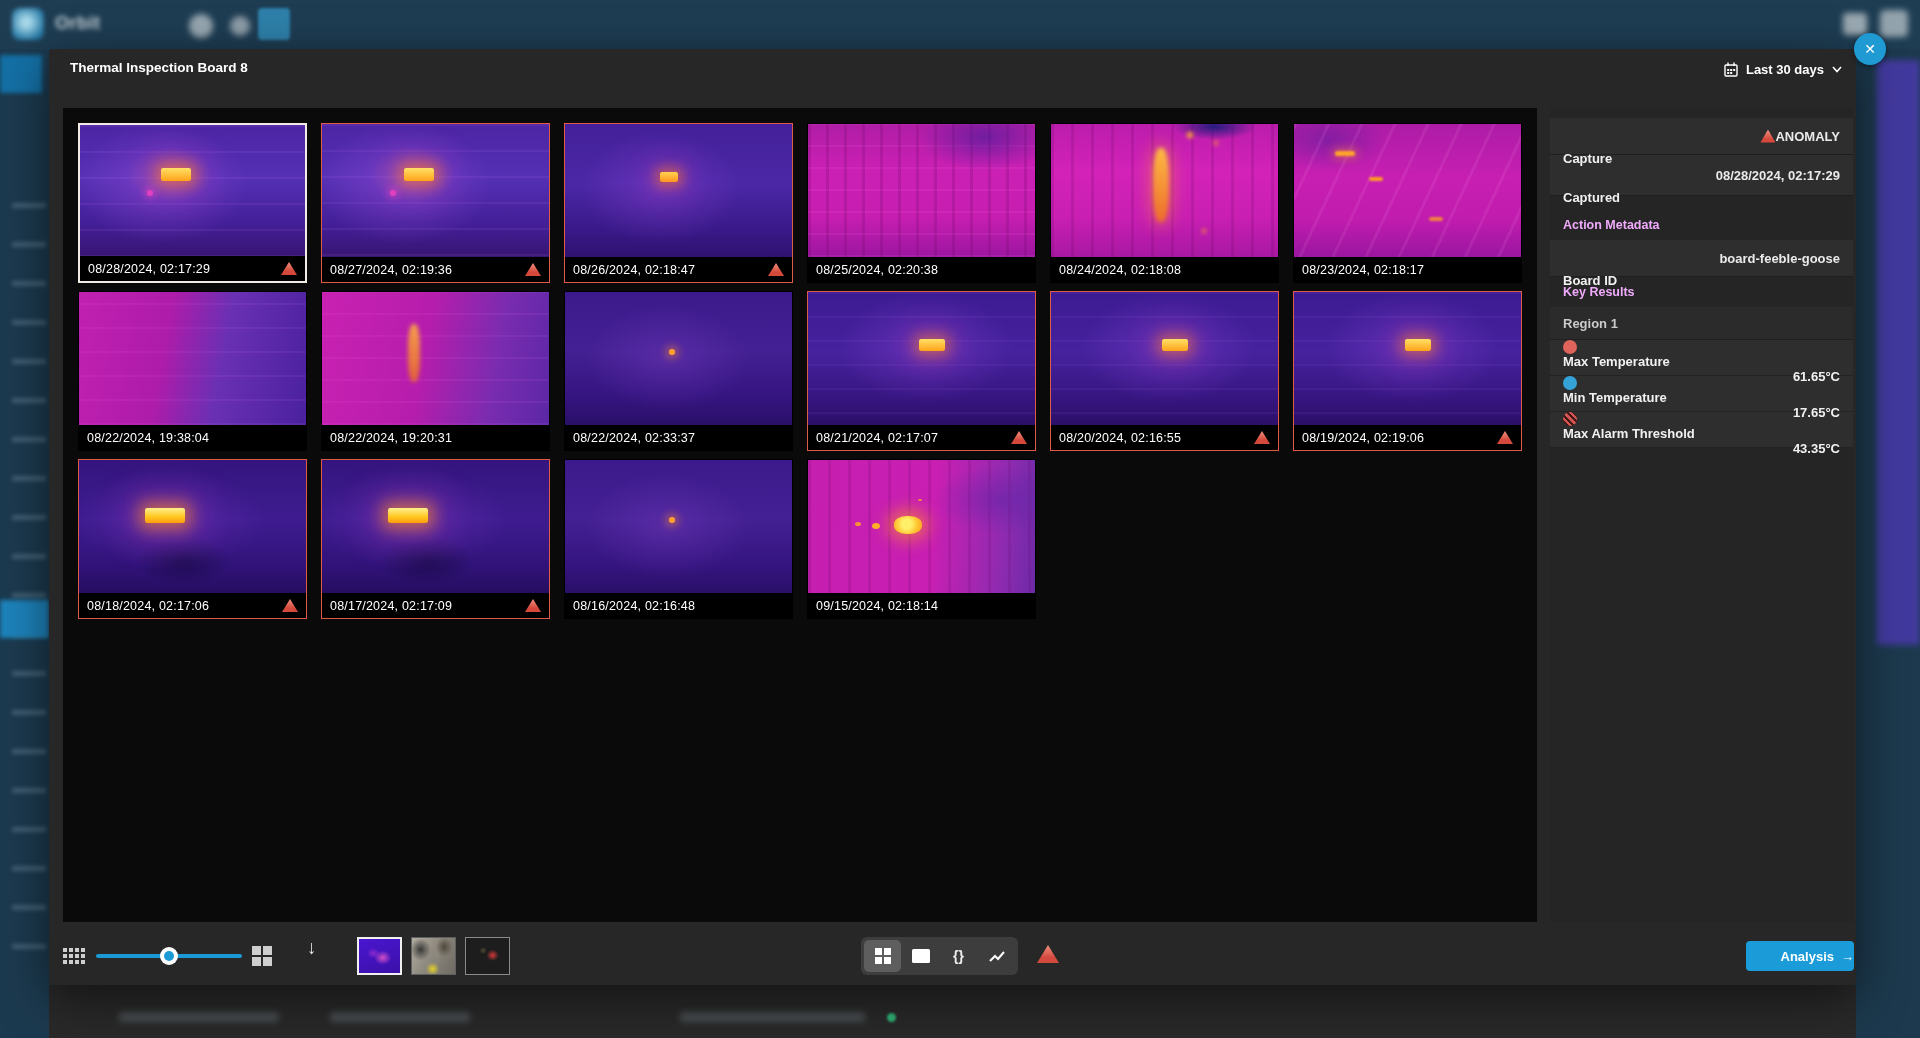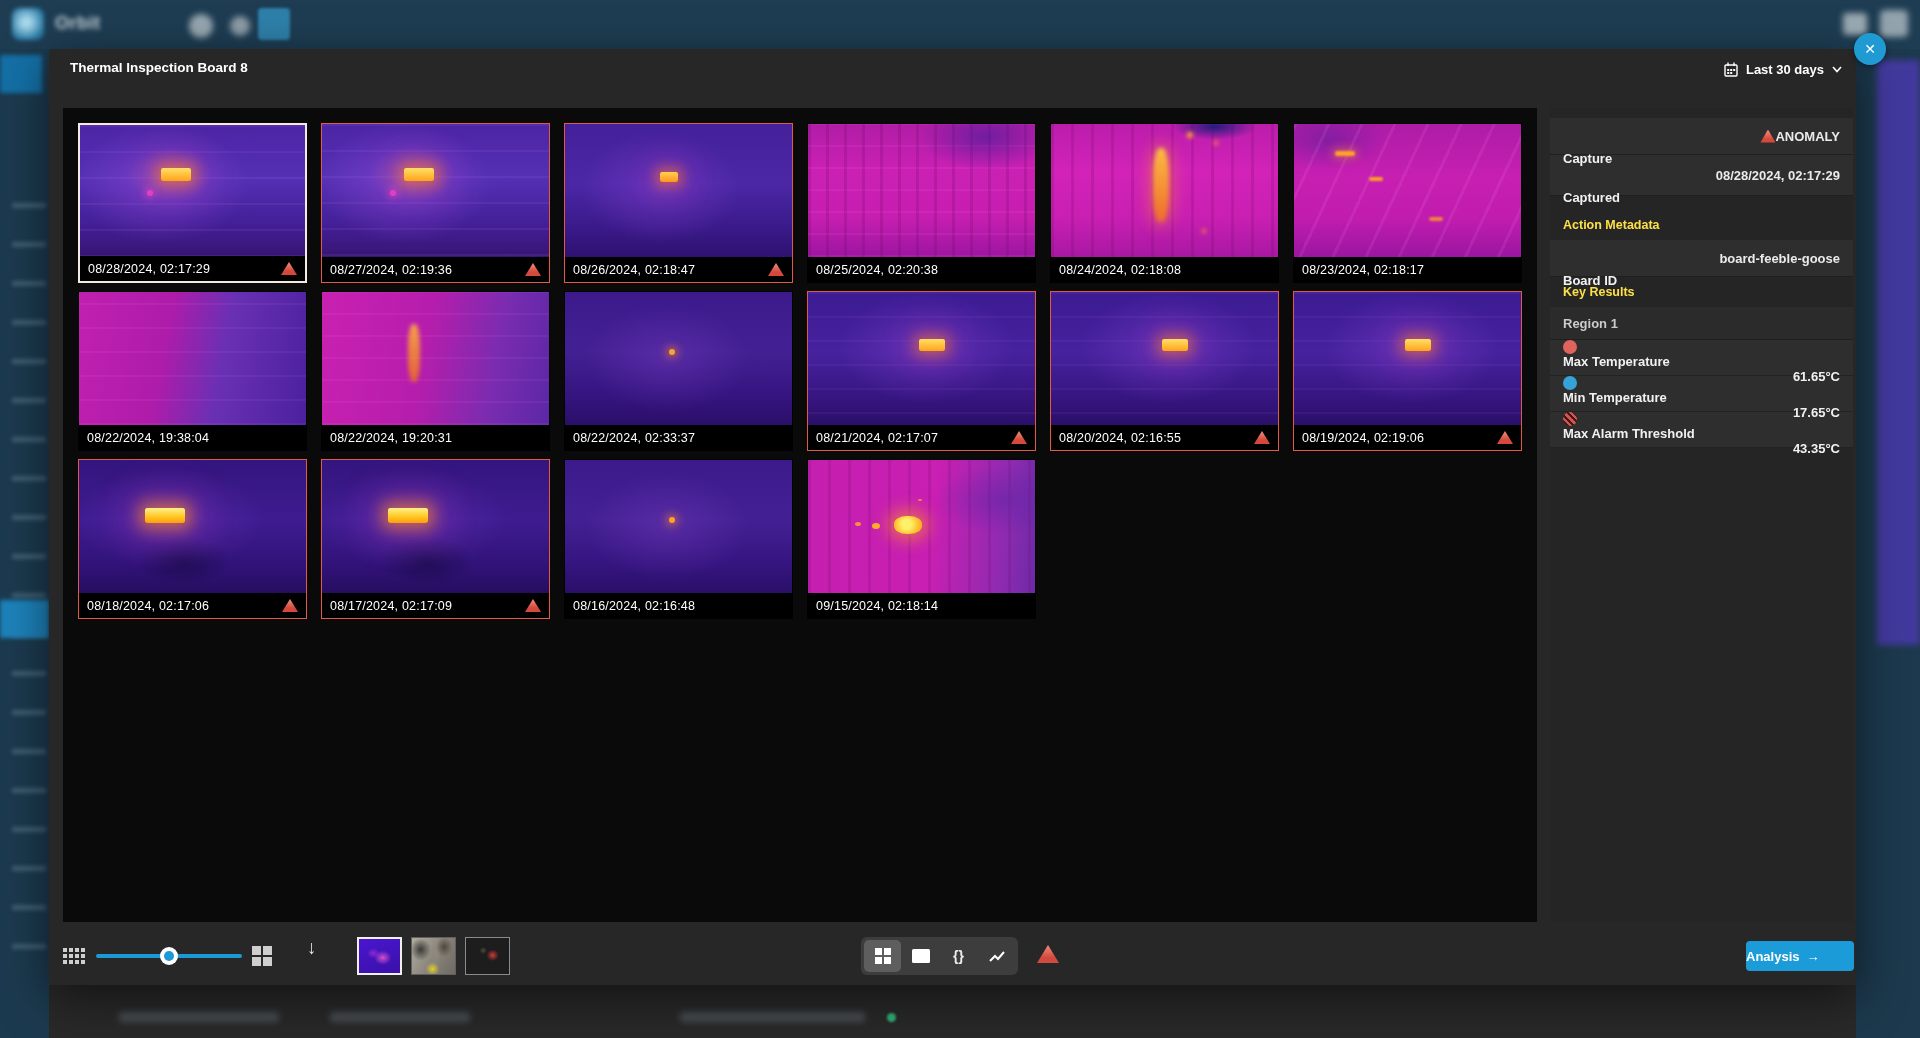--- a/index.html
+++ b/index.html
@@ -182,21 +182,21 @@
   
   .panel { position:absolute; left:1501px; top:59px; width:303px; height:814px; background:#252525;
     padding-top:10px; font-size:13px; }
   .p-row { height:37px; background:#2e2e2e; display:flex; align-items:center; padding:0 13px;
     border-bottom:1px solid #1f1f1f; }
   .p-row .lbl { font-weight:bold; color:#f1f1f1;margin-top:44px; }
   .p-row .val { margin-left:auto; font-weight:bold; color:#eaeaea; display:flex; align-items:center; }
   .p-row.tall { height:41px; }
   .p-gap { height:14px; }
   .p-header { height:30px; display:flex; align-items:center; padding:0 13px;
-    font-size:12.5px; font-weight:bold; color:#fde047; }
+    font-size:12.5px; font-weight:bold; color:#f0abfc; }
   .p-subheader { height:33px; background:#2b2b2b; display:flex; align-items:center; padding:0 13px;
     font-weight:bold; color:#cbcbcb; border-bottom:1px solid #1f1f1f; }
   .metric-row { height:36px; background:#2e2e2e; display:flex; align-items:flex-start; padding:0 13px;
     border-bottom:1px solid #232323;flex-direction:column; }
   .metric-row .dot { width:14px; height:14px; border-radius:50%; margin-right:13px; flex:none; }
   .metric-row .m-label { font-weight:bold; color:#f1f1f1; }
   .metric-row .m-value { margin-left:auto; font-weight:bold; color:#f1f1f1; }
   .anomaly-tri { width:15px; height:13px; clip-path:polygon(50% 0,100% 100%,0 100%);
     background:linear-gradient(180deg,#f0917f 0%,#d4493c 70%); }
 
@@ -233,21 +233,21 @@
     display:flex; align-items:center; padding:3px; gap:1px; }
   .vs-btn { width:37px; height:32px; border-radius:5px; display:flex; align-items:center;
     justify-content:center; cursor:pointer; color:#eee; font-size:14px; font-weight:bold; }
   .vs-btn.active { background:#5e5e5e; }
 
   .warn-btn { left:988px; top:896px; width:22px; height:18px; cursor:pointer;
     clip-path:polygon(50% 0,100% 100%,0 100%);
     background:linear-gradient(180deg,#ef8d7e 0%,#d24a3e 70%); }
 
   .analysis-btn { left:1697px; top:892px; width:108px; height:30px; background:#1b9cd8; border-radius:4px;
-    display:flex; align-items:center; justify-content:flex-start; gap:7px;
+    display:flex; align-items:center; justify-content:flex-end; gap:7px;
     font-size:13px; font-weight:bold; color:#fff; cursor:pointer; }
 
   svg { display:block; }
 </style>
 </head>
 <body>
 
 <div class="bd-topbar">
   <div class="bd-logo"></div>
   <div class="bd-wordmark">Orbit</div>

